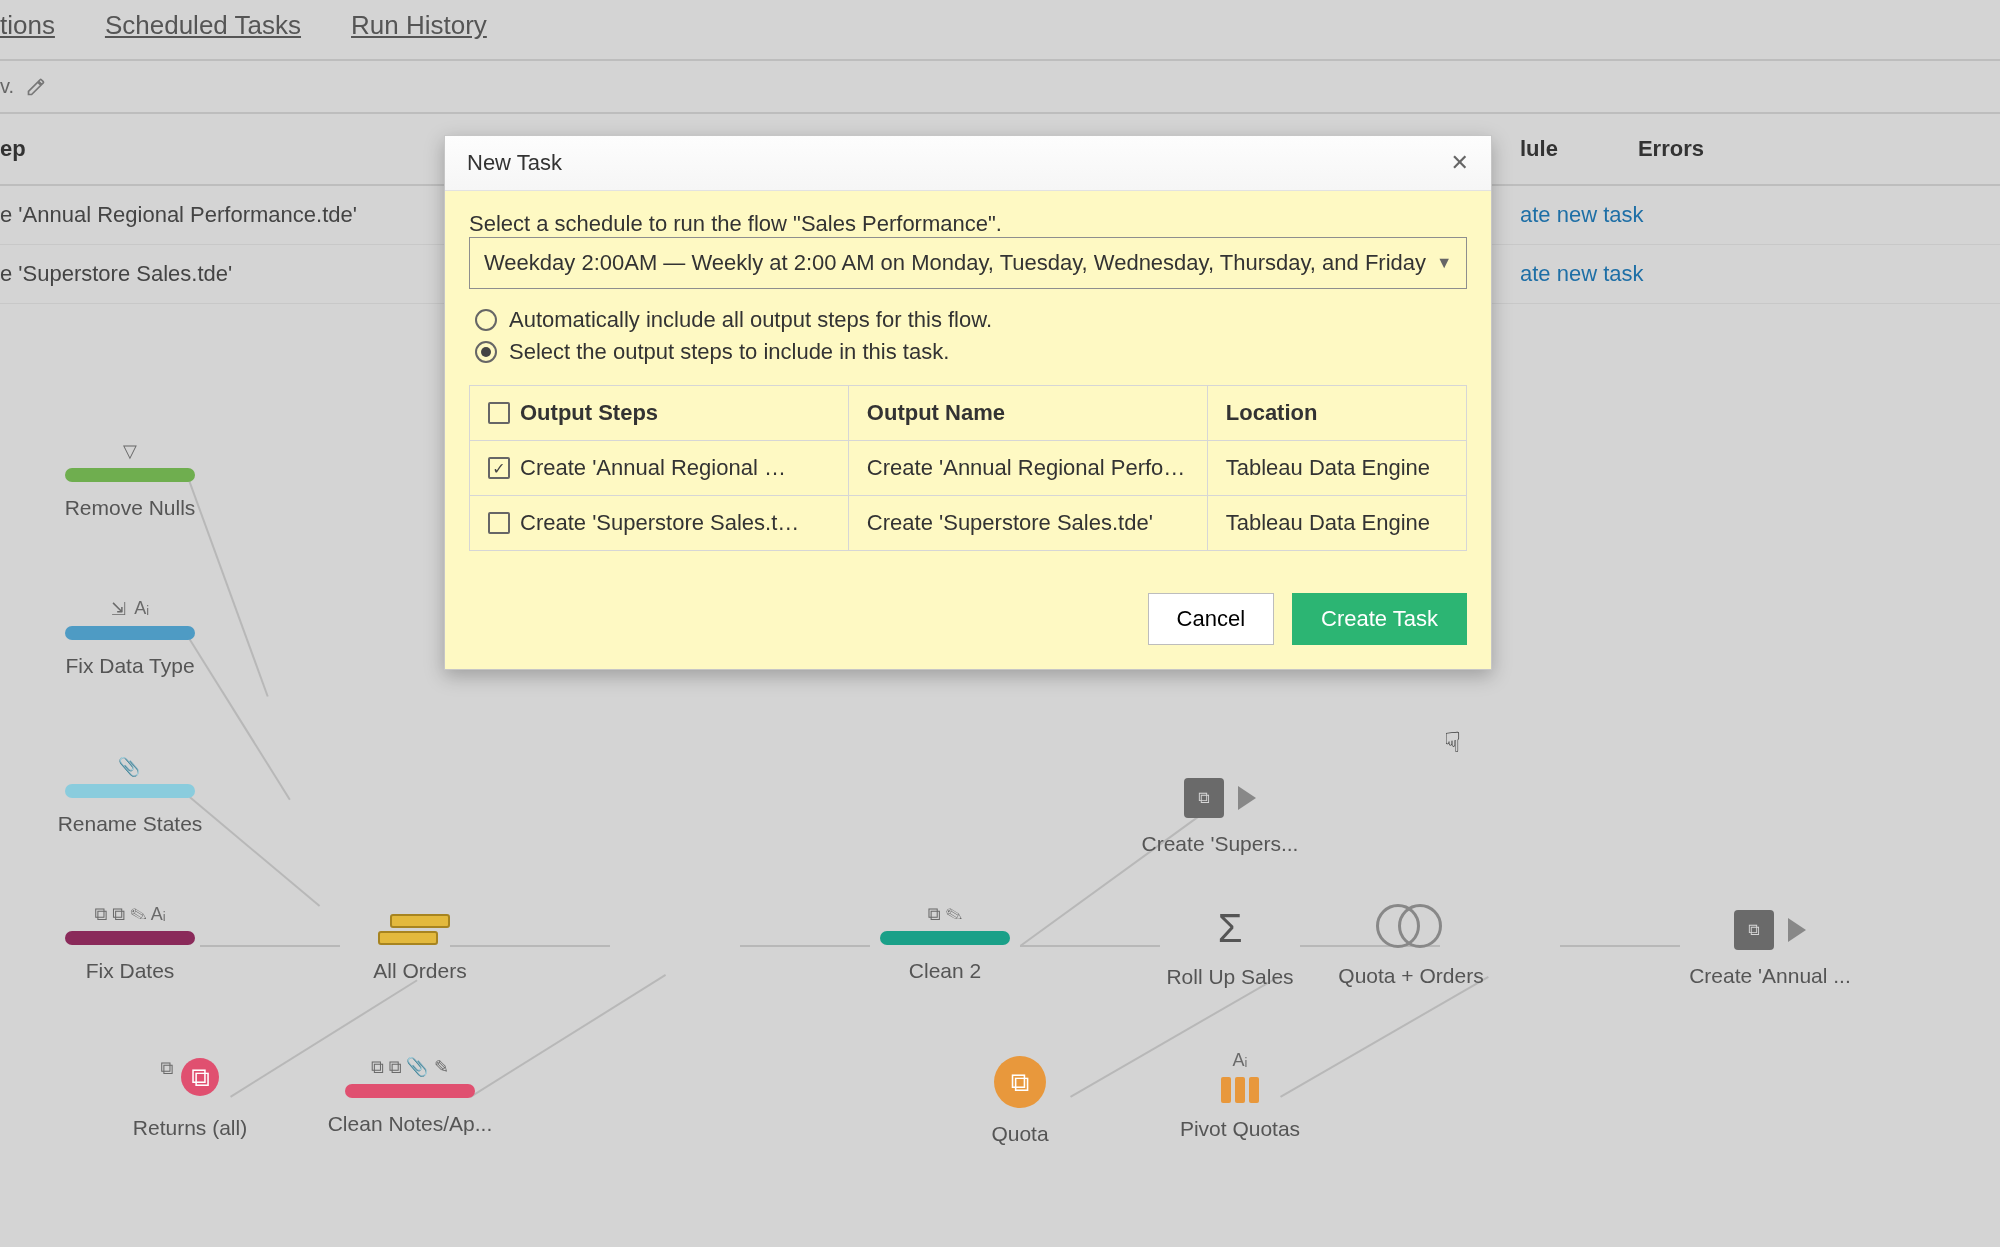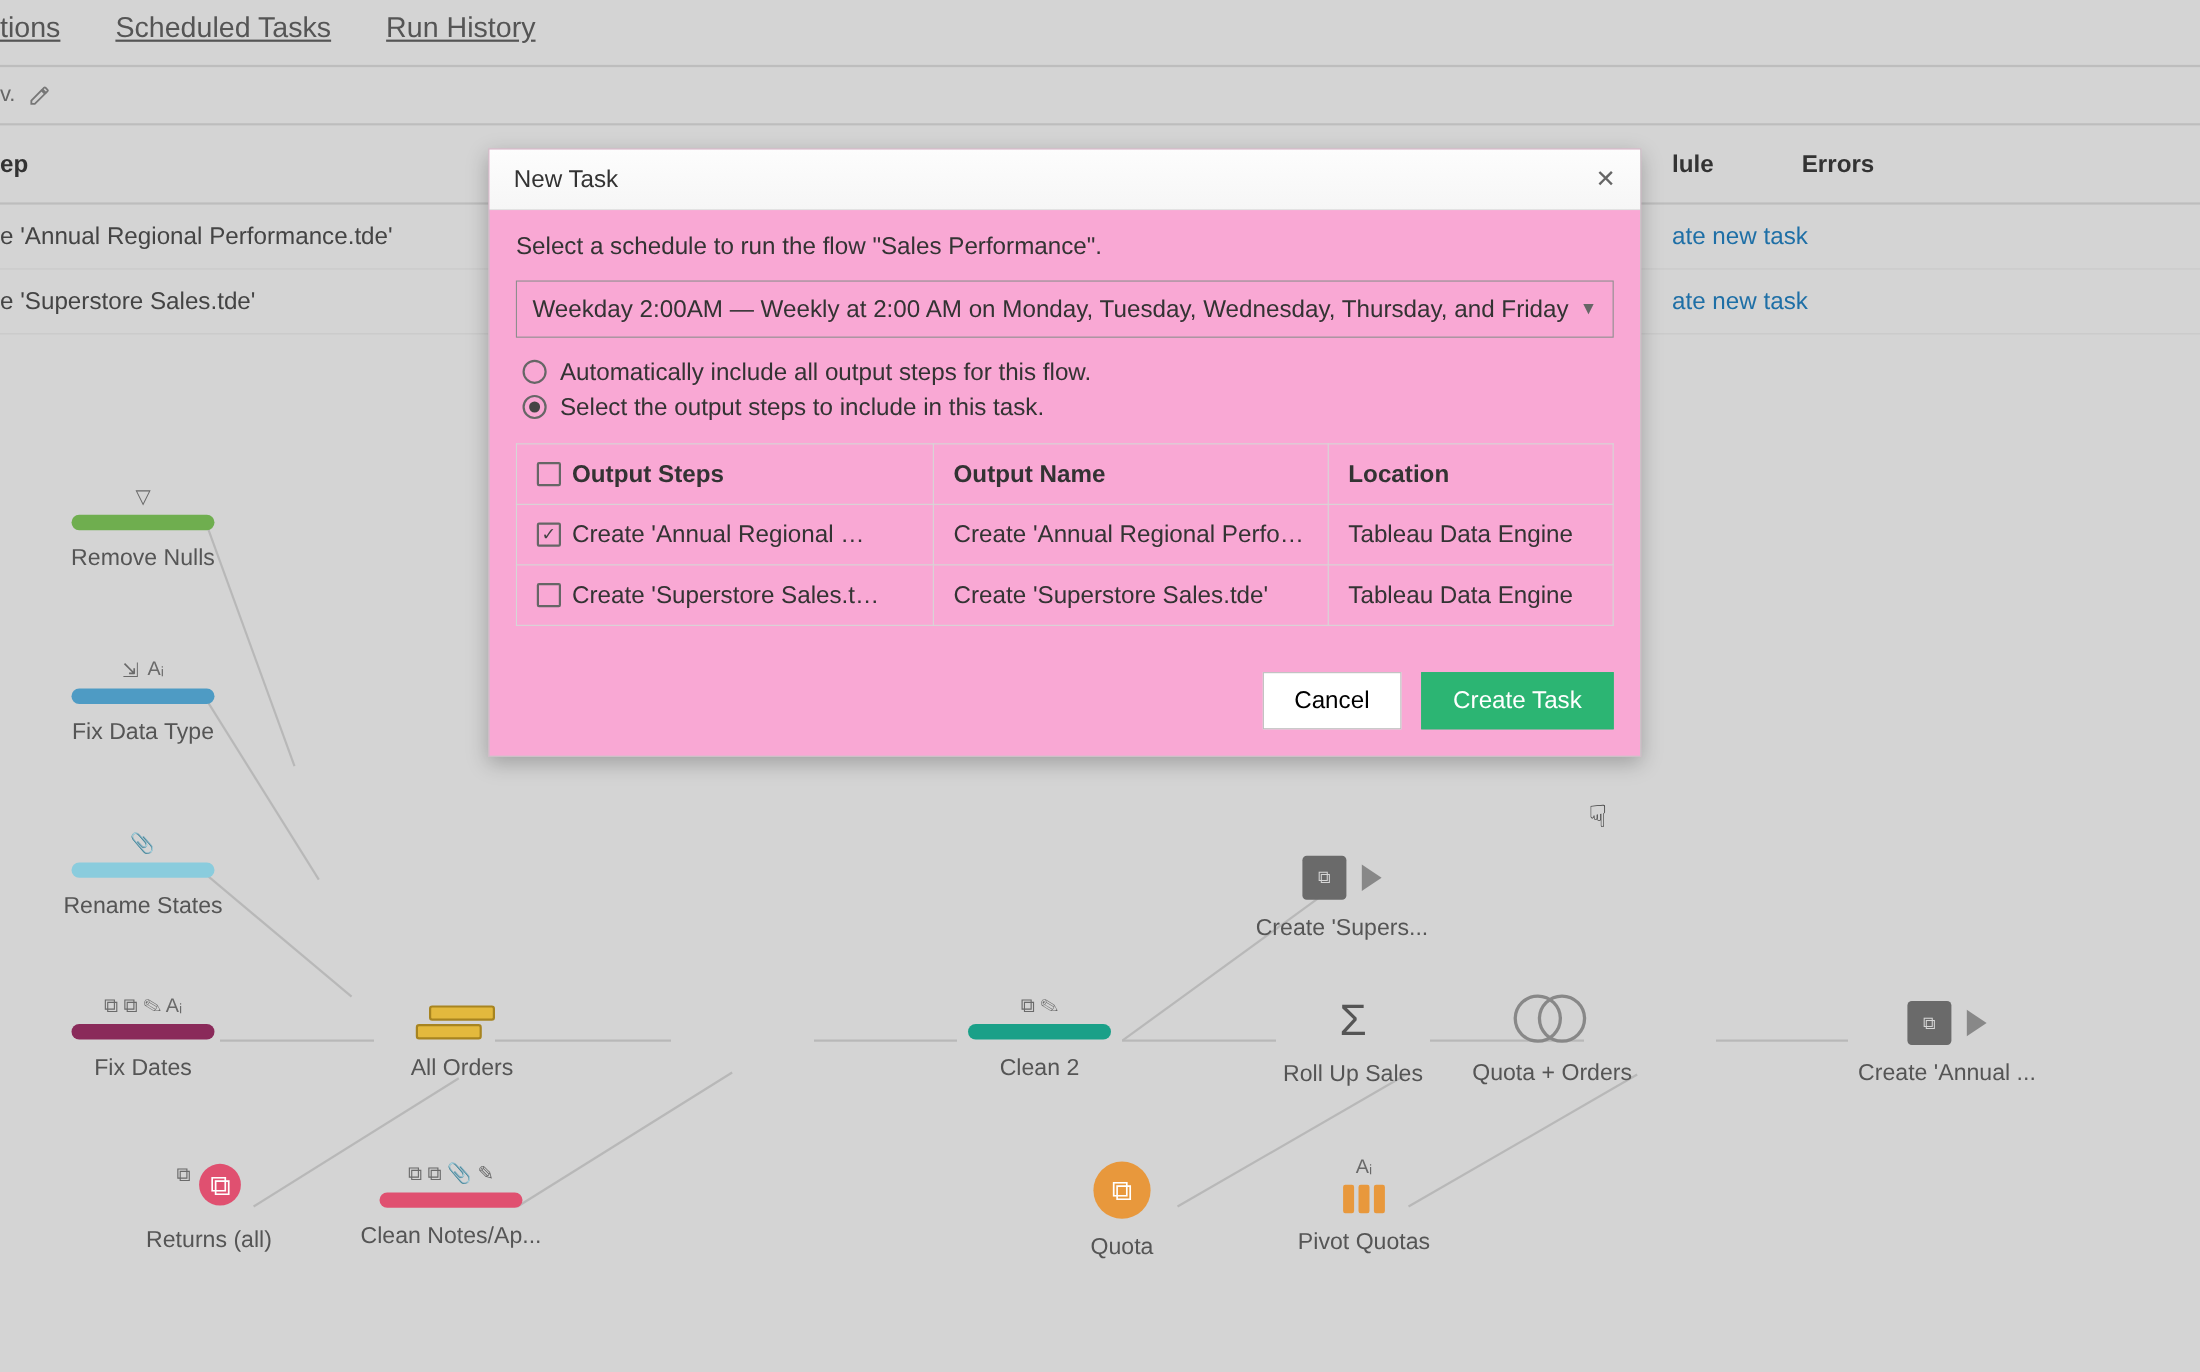--- a/index.html
+++ b/index.html
@@ -132,35 +132,35 @@
   height: 2px;
   transform-origin: 0 0;
 }
 
 
 .modal {
   position: absolute;
   left: 444px;
   top: 135px;
   width: 1048px;
-  background: #f9a8d4;
+  background: #fef9c3;
   border: 1px solid #c6c6c6;
   box-shadow: 0 6px 18px rgba(0,0,0,0.25);
   z-index: 100;
 }
 .modal-header {
   display:flex; align-items:center; justify-content:space-between;
   padding: 14px 22px;
   border-bottom: 1px solid #e2e2e2;
   background: linear-gradient(#fdfdfd,#f6f6f6);
 }
 .modal-title { font-size: 22px; color: #333; }
 .close-x { font-size: 22px; color: #666; cursor:pointer; }
 .modal-body { padding: 20px 24px 26px 24px; }
-.instr { font-size: 22px; color: #333; margin-bottom: 18px; }
+.instr { font-size: 22px; color: #333; }
 .select-box {
   border: 1px solid #8e8e8e;
   padding: 12px 14px;
   font-size: 22px;
   display:flex; align-items:center; justify-content:space-between;
   cursor:pointer;
 }
 .select-caret { color:#666; font-size:16px; }
 .radio-group { margin-top: 18px; margin-left: 6px; }
 .radio-row {

